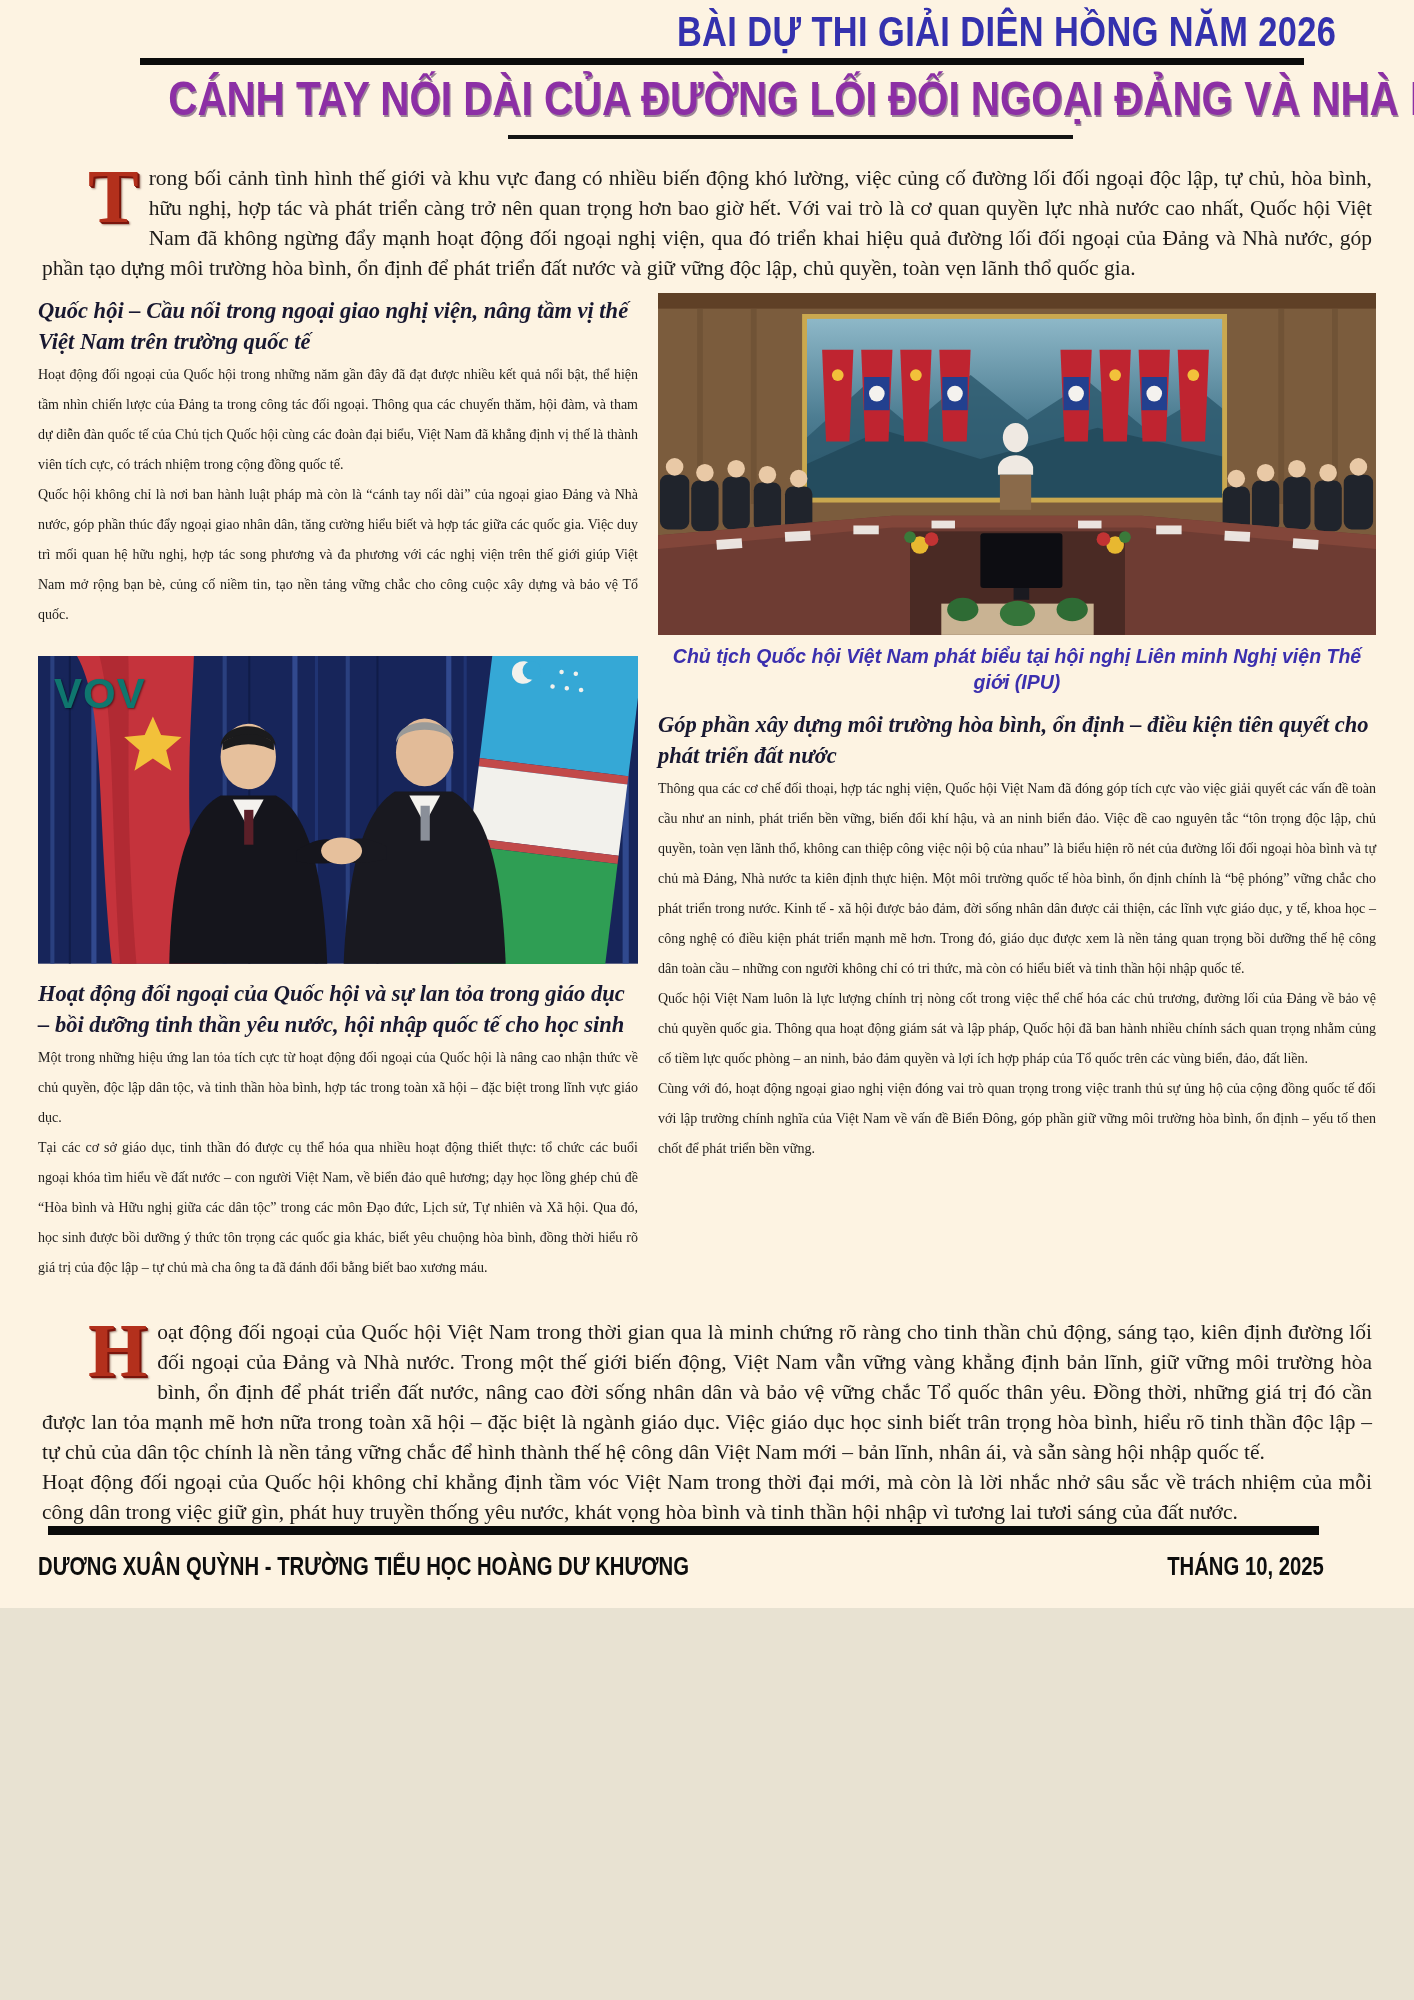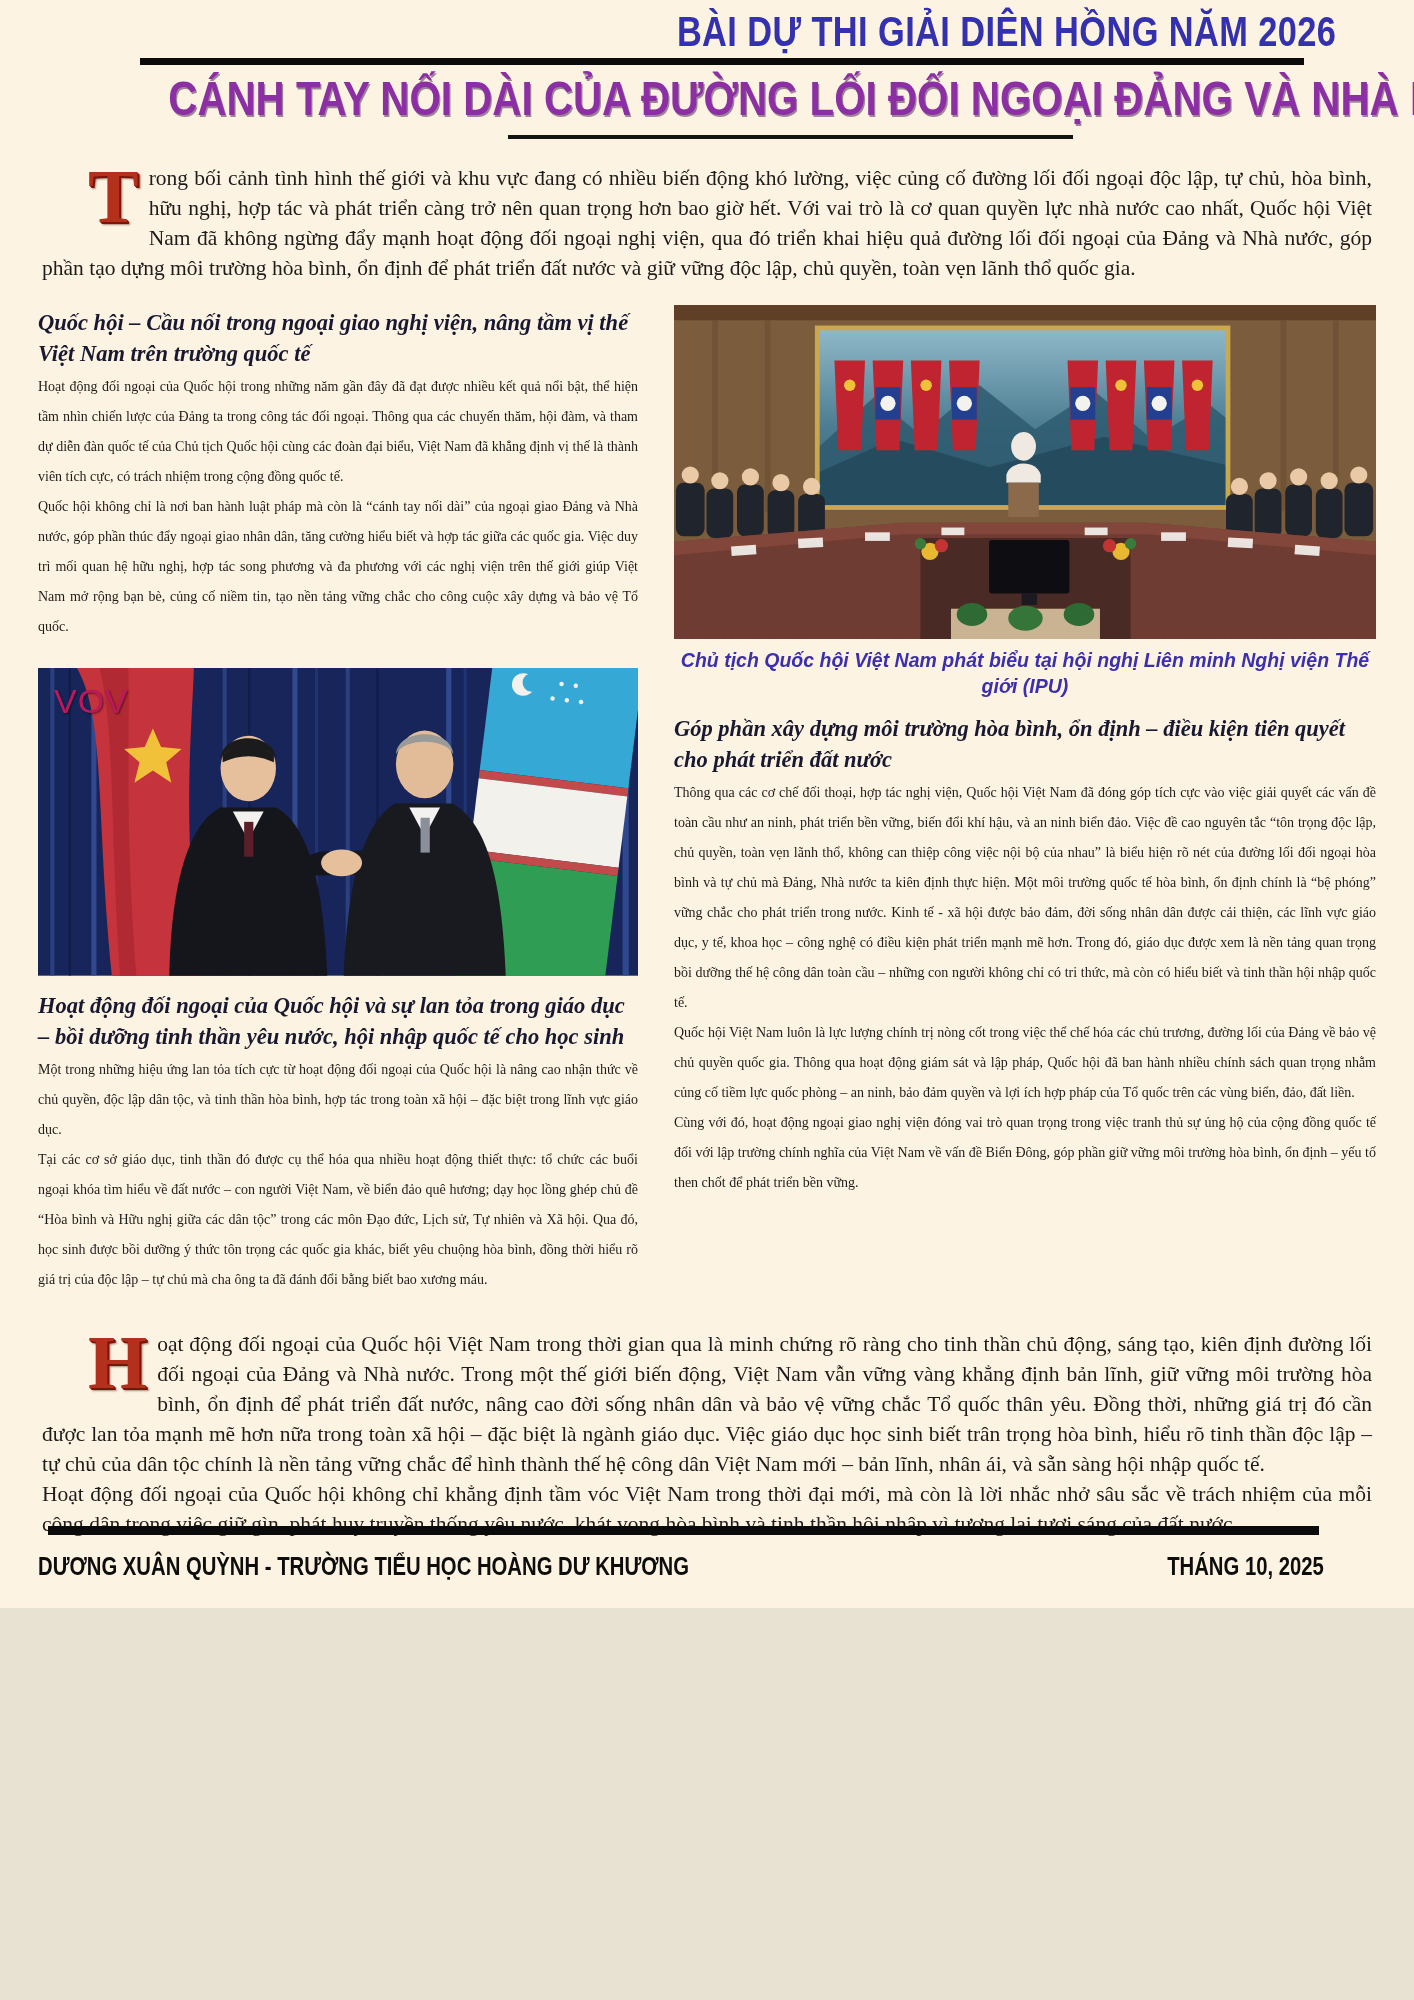--- a/index.html
+++ b/index.html
@@ -42,21 +42,21 @@
     text-shadow:1.5px 1.5px 0 rgba(40,0,60,0.45);
   }
   .subtitle-rule{width:565px;height:4px;background:#141414;margin:12px auto 0;margin-left:470px;}
   
   .intro{margin:24px 4px 0 4px;font-size:21.5px;line-height:30px;text-align:justify;}
   .dropcap{
     float:left;font-weight:bold;font-size:76px;line-height:58px;
     color:#b3301c;margin:4px 10px 0 46px;
     text-shadow:1px 1px 0 #7a150c,2px 2px 0 #7a150c,3px 3px 2px rgba(60,10,0,0.45);
   }
-  .columns{display:flex;gap:36px;margin-top:20px;}
+  .columns{display:flex;gap:20px;margin-top:8px;}
   .col-left{width:600px;flex:none;}
   .col-right{flex:1;min-width:0;}
   .section-heading{
     font-weight:bold;font-style:italic;
     font-size:22.5px;line-height:31px;color:#181830;
     margin:14px 0 3px;text-align:left;
   }
   .section-heading.first{margin-top:4px;}
   .body-para{font-size:14px;line-height:30px;text-align:justify;margin:0;}
   
@@ -65,22 +65,22 @@
   .fig-right{margin-top:2px;}
   .fig-left{margin-top:26px;}
   .caption{
     font-family:"Liberation Sans",sans-serif;font-weight:bold;
     color:#3b2fae;text-align:center;
     font-size:19.5px;line-height:26px;margin-top:8px;
   }
   .caption.italic{font-style:italic;}
   .vov-logo{
     position:absolute;top:14px;left:16px;
-    font-family:"Liberation Sans",sans-serif;font-weight:normal;
-    font-size:34px;color:#be185d;letter-spacing:1px;
+    font-family:"Liberation Sans",sans-serif;font-weight:bold;
+    font-size:42px;color:#0f766e;letter-spacing:1px;
     text-shadow:1px 1px 2px rgba(0,0,0,0.5);
   }
   
   .conclusion{margin:34px 4px 0 4px;font-size:21.5px;line-height:30px;text-align:justify;}
   .conclusion p{margin:0;}
   .footer-area{position:absolute;left:38px;right:50px;bottom:26px;}
   .footer-rule{height:9px;background:#0b0b0b;margin:0 45px 0 10px;}
   .footer-row{
     display:flex;justify-content:space-between;align-items:baseline;
     margin-top:16px;

